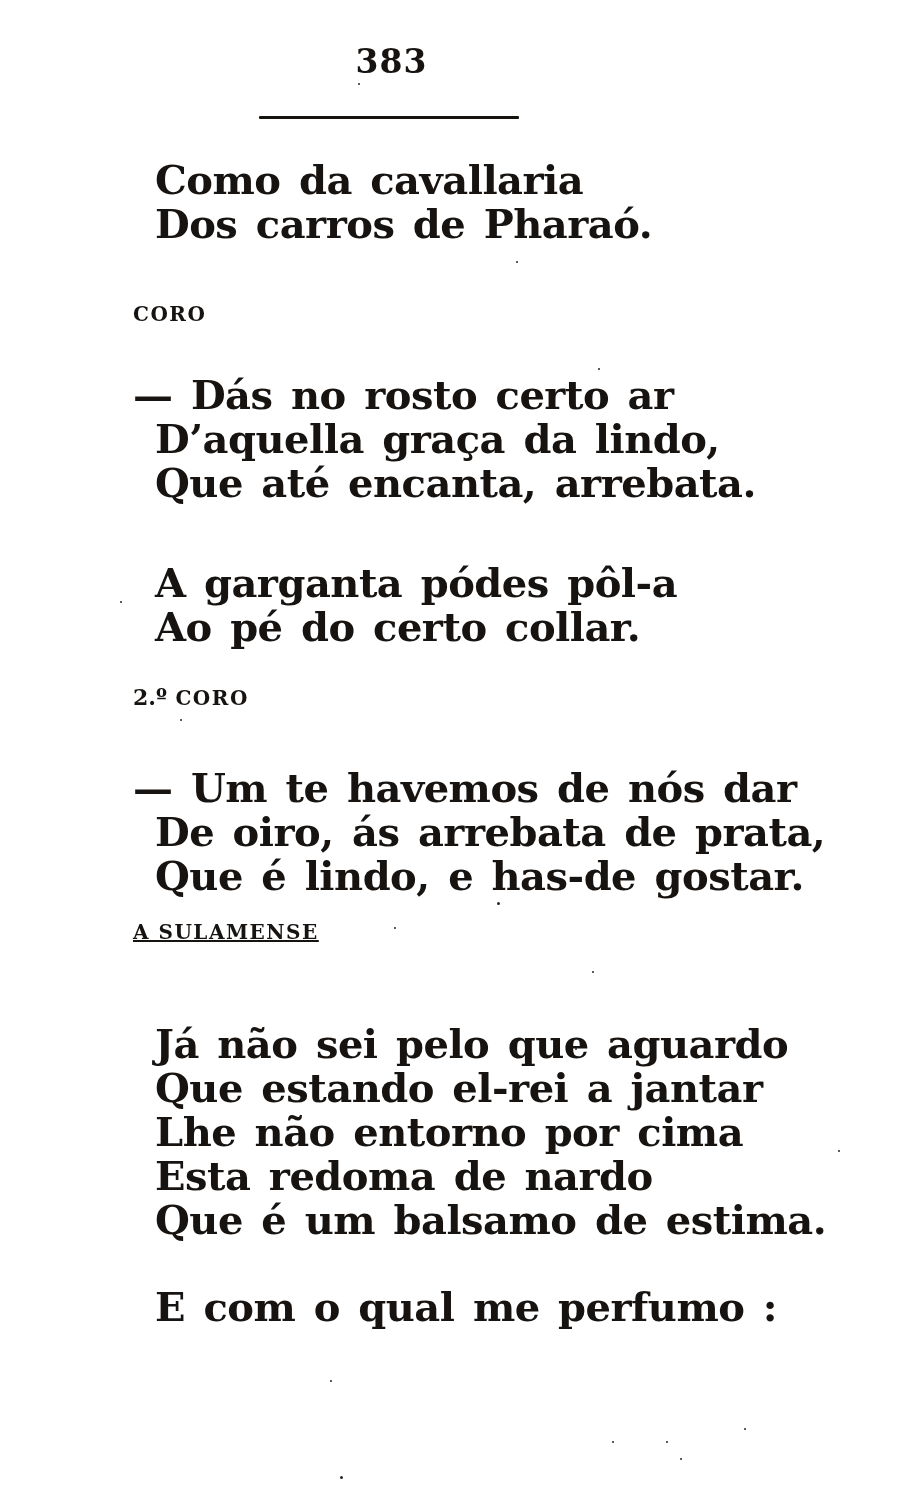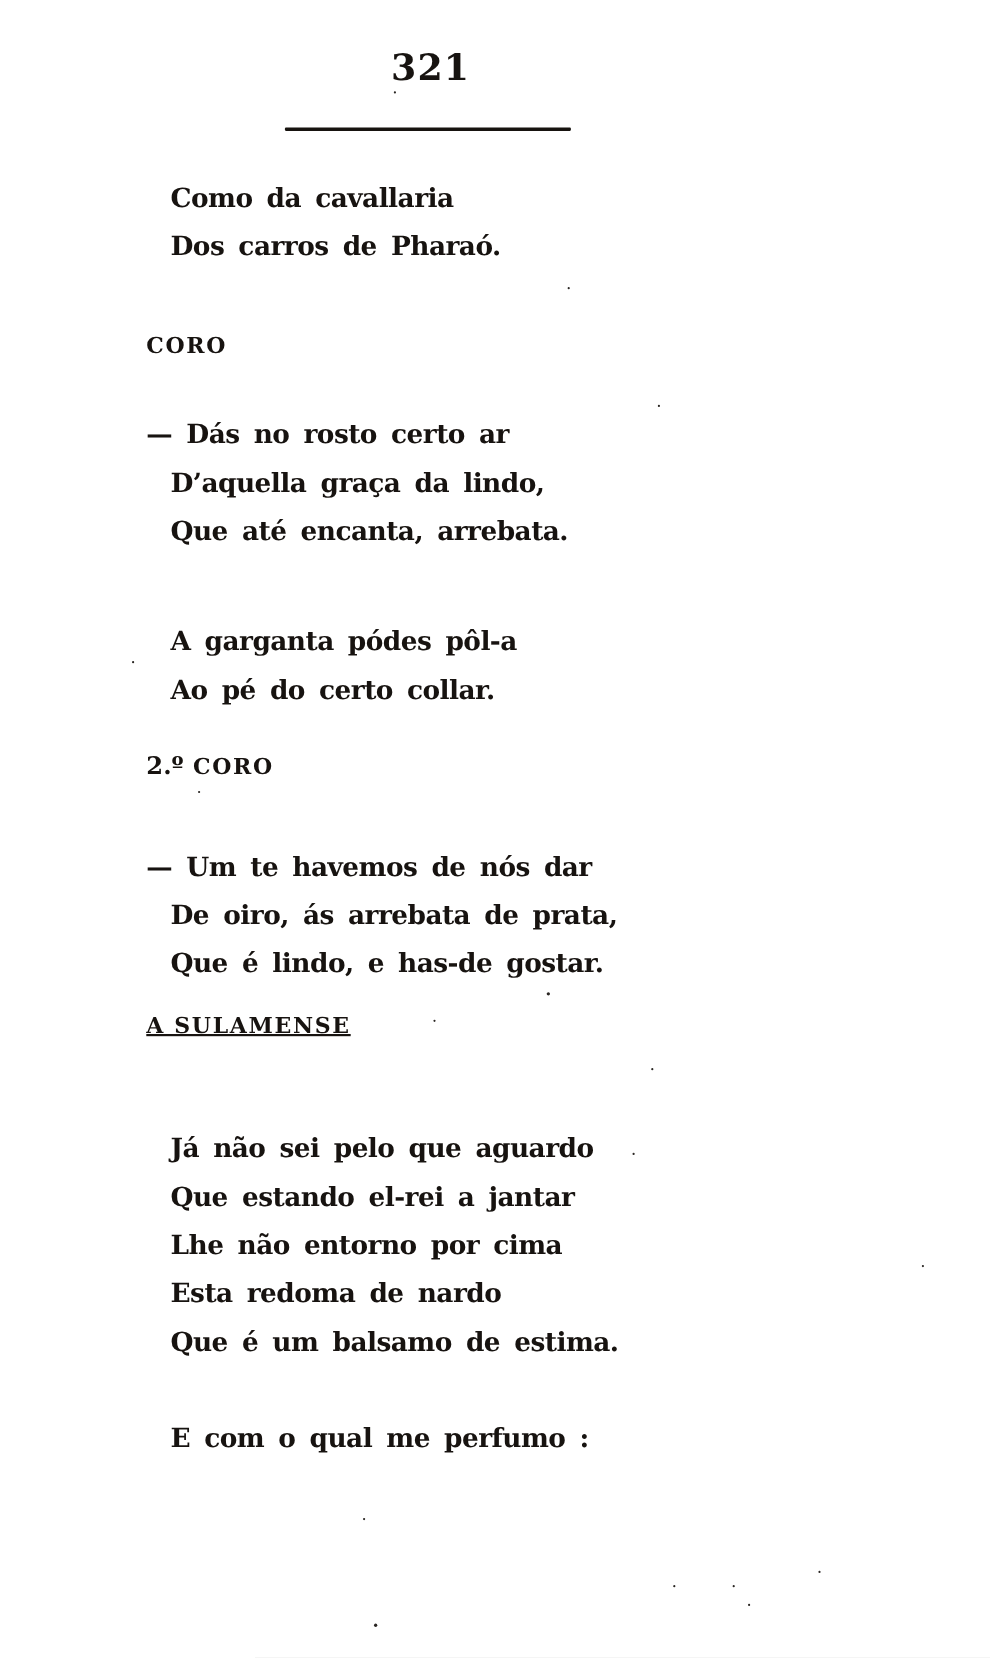--- a/index.html
+++ b/index.html
@@ -27,21 +27,21 @@
     left: 259px;
     top: 116px;
     width: 260px;
     height: 3px;
     background: #17130f;
     border-radius: 1px;
   }
   .stanza {
     position: absolute;
     left: 133px;
-    font-size: 24px;
+    font-size: 40px;
     font-weight: 700;
     line-height: 44px;
     letter-spacing: -0.5px;
     word-spacing: 5px;
     white-space: nowrap;
   }
   .stanza .line { padding-left: 22px; }
   .stanza .line.hang { padding-left: 0; }
   .heading {
     position: absolute;
@@ -63,21 +63,21 @@
     background: #2a2623;
     border-radius: 50%;
   }
   .speck.tiny { width: 2px; height: 2px; }
 </style>
 </head>
 <body>
 
 <div class="scan">
 
-  <div class="page-number">321</div>
+  <div class="page-number">383</div>
 
   <div class="rule"></div>
 
   <div class="stanza" style="top:158px;">
     <div class="line">Como da cavallaria</div>
     <div class="line">Dos carros de Pharaó.</div>
   </div>
 
   <div class="heading" style="top:302px;">
     <span>CORO</span>

